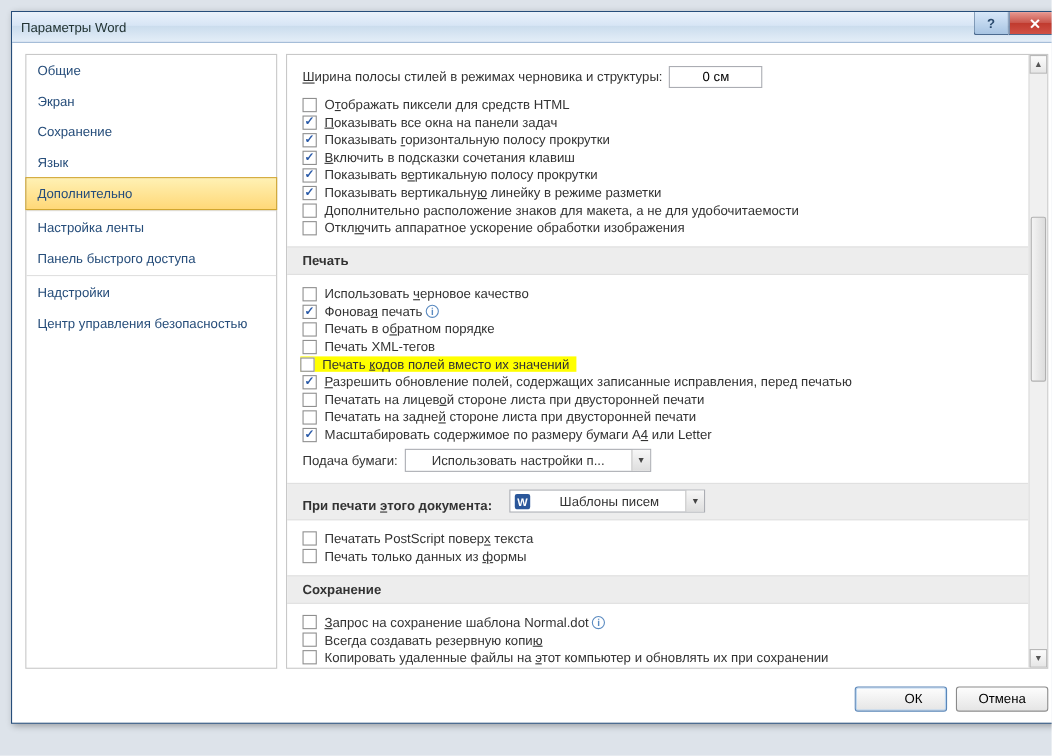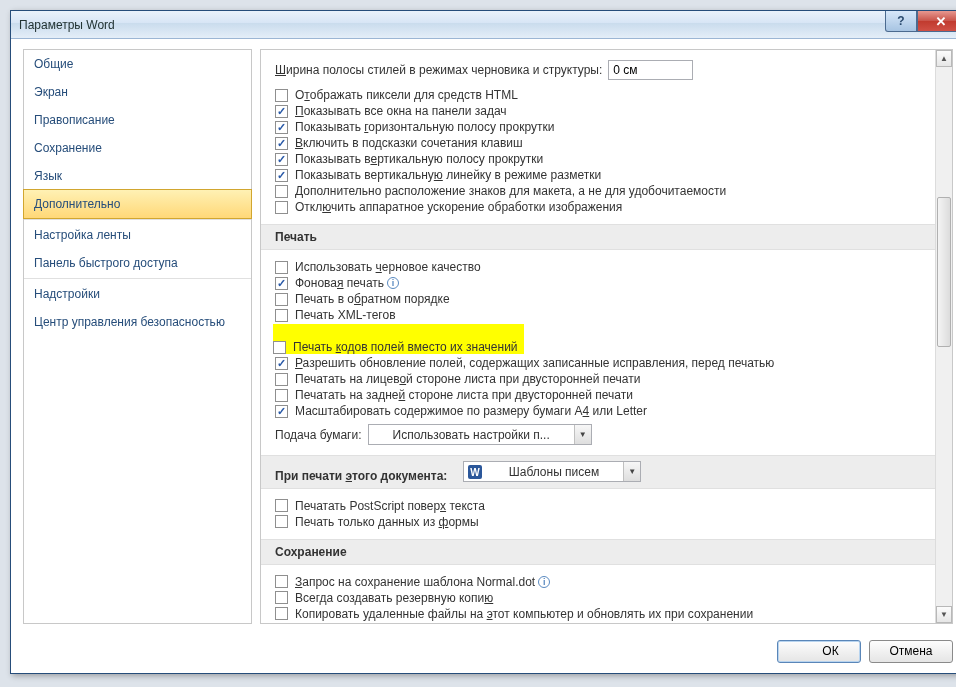--- a/index.html
+++ b/index.html
@@ -18,27 +18,27 @@
   .separator { border-top: 1px solid #e0e0e0; margin: 1px 0; }
   .main { flex:1; border: 1px solid #c8c8c8; background: #fff; position: relative; overflow: hidden; display:flex; }
   .scroll { flex:1; overflow:hidden; padding: 8px 14px 0 14px; }
   .vscroll { width:17px; background:#f0f0f0; border-left:1px solid #dcdcdc; display:flex; flex-direction:column; }
   .vsbtn { height:17px; background: linear-gradient(to bottom,#fcfcfc,#e6e6e6); border:1px solid #b8b8b8; display:flex; align-items:center; justify-content:center; font-size:8px; color:#555; }
   .vtrack { flex:1; position:relative; }
   .vthumb { position:absolute; left:1px; right:1px; top:130px; height:150px; background: linear-gradient(to right,#f4f4f4,#dcdcdc); border:1px solid #b0b0b0; border-radius:2px; }
   .row { display:flex; align-items:center; margin-bottom: 2px; font-size:12px; }
   .row label u { text-decoration: underline; }
   .label1 { margin: 2px 0 8px 0; }
-  .numfield { width:85px; height:20px; border:1px solid #abadb3; padding:2px 4px; margin-left: 6px; font-size:12px; }
+  .numfield { width:85px; height:20px; border:1px solid #abadb3; padding:2px 4px; margin-left: 6px; font-size:12px;text-align:center; }
   .cb { width:13px; height:13px; border:1px solid #8f8f8f; background:#fff; margin-right:7px; display:inline-flex; align-items:center; justify-content:center; }
   .cb.checked::after { content:"✓"; font-size:11px; color:#2a5aa8; line-height:10px; font-weight:bold; }
   .info-icon { display:inline-block; width:12px; height:12px; border-radius:50%; border:1px solid #5a8ac0; color:#5a8ac0; font-size:9px; font-weight:bold; text-align:center; line-height:11px; margin-left:3px; }
   .section-hdr { background:#ededed; font-weight:bold; padding:5px 0 5px 2px; margin: 10px -14px 10px -14px; padding-left:14px; border-top:1px solid #e0e0e0; border-bottom:1px solid #e0e0e0; font-size:12px; }
   .section-hdr .combo-inline { font-weight:normal; margin-left: 12px; }
-  .hl { background:#ffff00; display:inline-flex; align-items:center; padding:16px 6px 0 0; margin-left:-2px; }
+  .hl { background:#ffff00; display:inline-flex; align-items:center; padding:0 6px 0 0; margin-left:-2px; }
   .dropdown { display:inline-flex; align-items:center; border:1px solid #abadb3; height:21px; background:#fff; }
   .dropdown .dd-text { padding:0 24px; font-size:12px; }
   .dropdown .dd-btn { width:17px; height:19px; border-left:1px solid #c0c0c0; background:linear-gradient(to bottom,#f7f7f7,#dedede); display:flex; align-items:center; justify-content:center; font-size:8px; color:#444; }
   .dd-icon { width:16px; height:16px; margin:0 2px 0 3px; display:inline-flex; align-items:center; justify-content:center; }
   .dd-icon svg { width:16px; height:16px; }
   .footer { display:flex; justify-content:flex-end; padding: 8px 12px 10px 12px; gap: 8px; }
   .btn { width:84px; height:23px; border:1px solid #8a8a8a; background: linear-gradient(to bottom,#fdfdfd,#e5e5e5); border-radius:3px; font-size:12px; cursor:pointer; }
   .btn.primary { border:1px solid #5a86b8; box-shadow: inset 0 0 0 1px #b8d4ef; padding-left: 29px; }
 </style>
 </head>
@@ -50,21 +50,20 @@
     <div class="btns">
       <div class="tbtn help">?</div>
       <div class="tbtn close">✕</div>
     </div>
   </div>
 
   <div class="body">
     <div class="sidebar">
       <div class="side-item">Общие</div>
       <div class="side-item">Экран</div>
-      <div class="side-item">Правописание</div>
       <div class="side-item">Сохранение</div>
       <div class="side-item">Язык</div>
       <div class="side-item sel">Дополнительно</div>
       <div class="separator"></div>
       <div class="side-item">Настройка ленты</div>
       <div class="side-item">Панель быстрого доступа</div>
       <div class="separator"></div>
       <div class="side-item">Надстройки</div>
       <div class="side-item">Центр управления безопасностью</div>
     </div>

